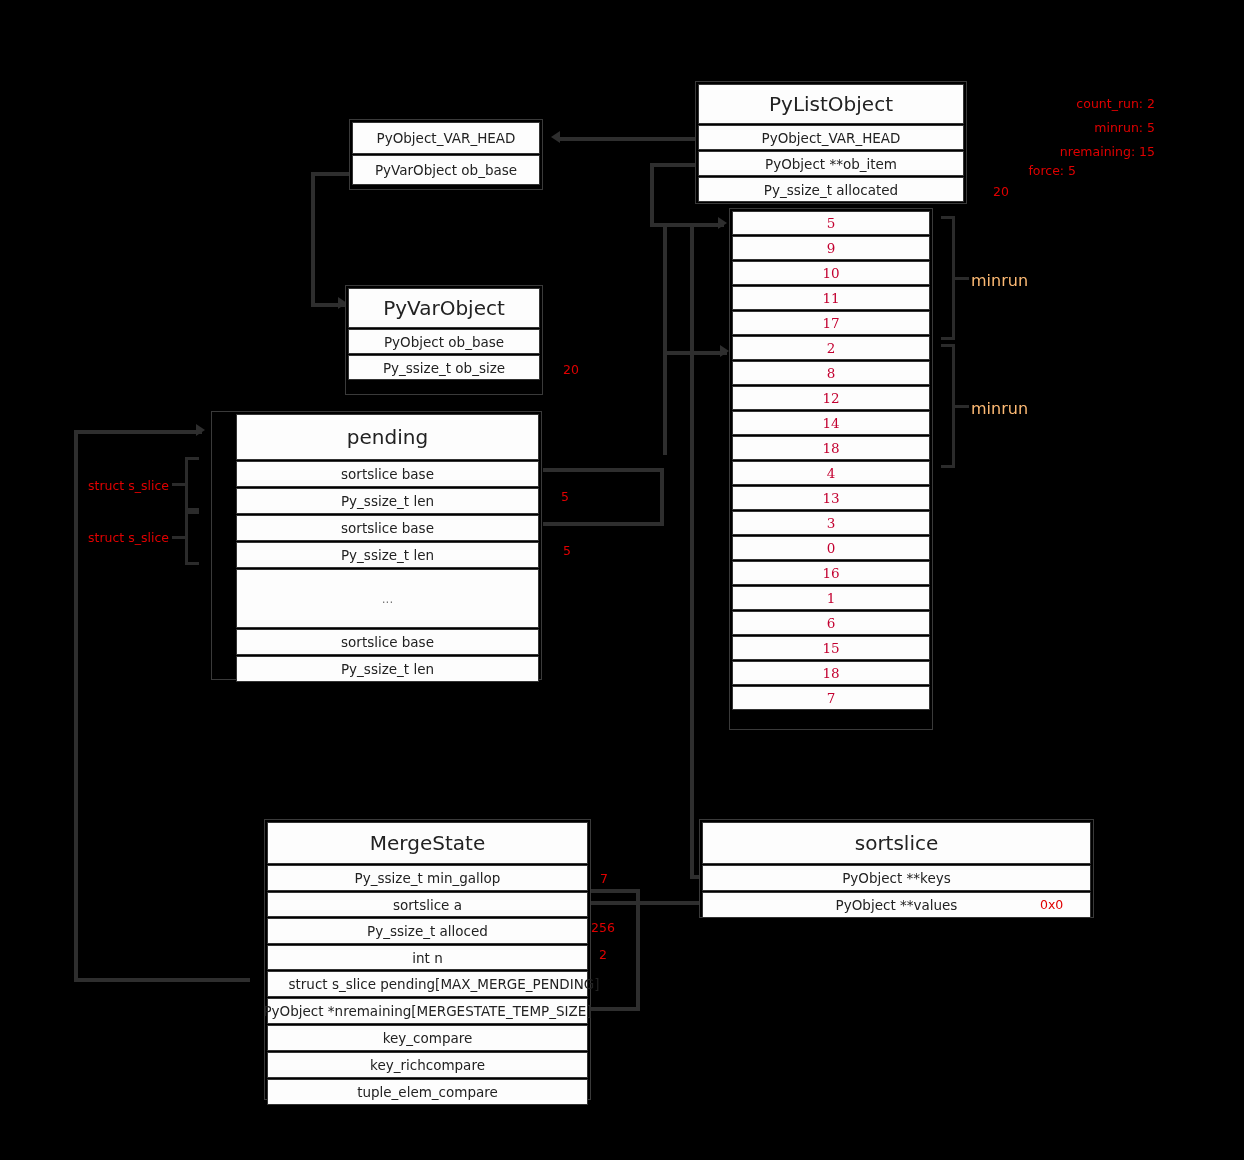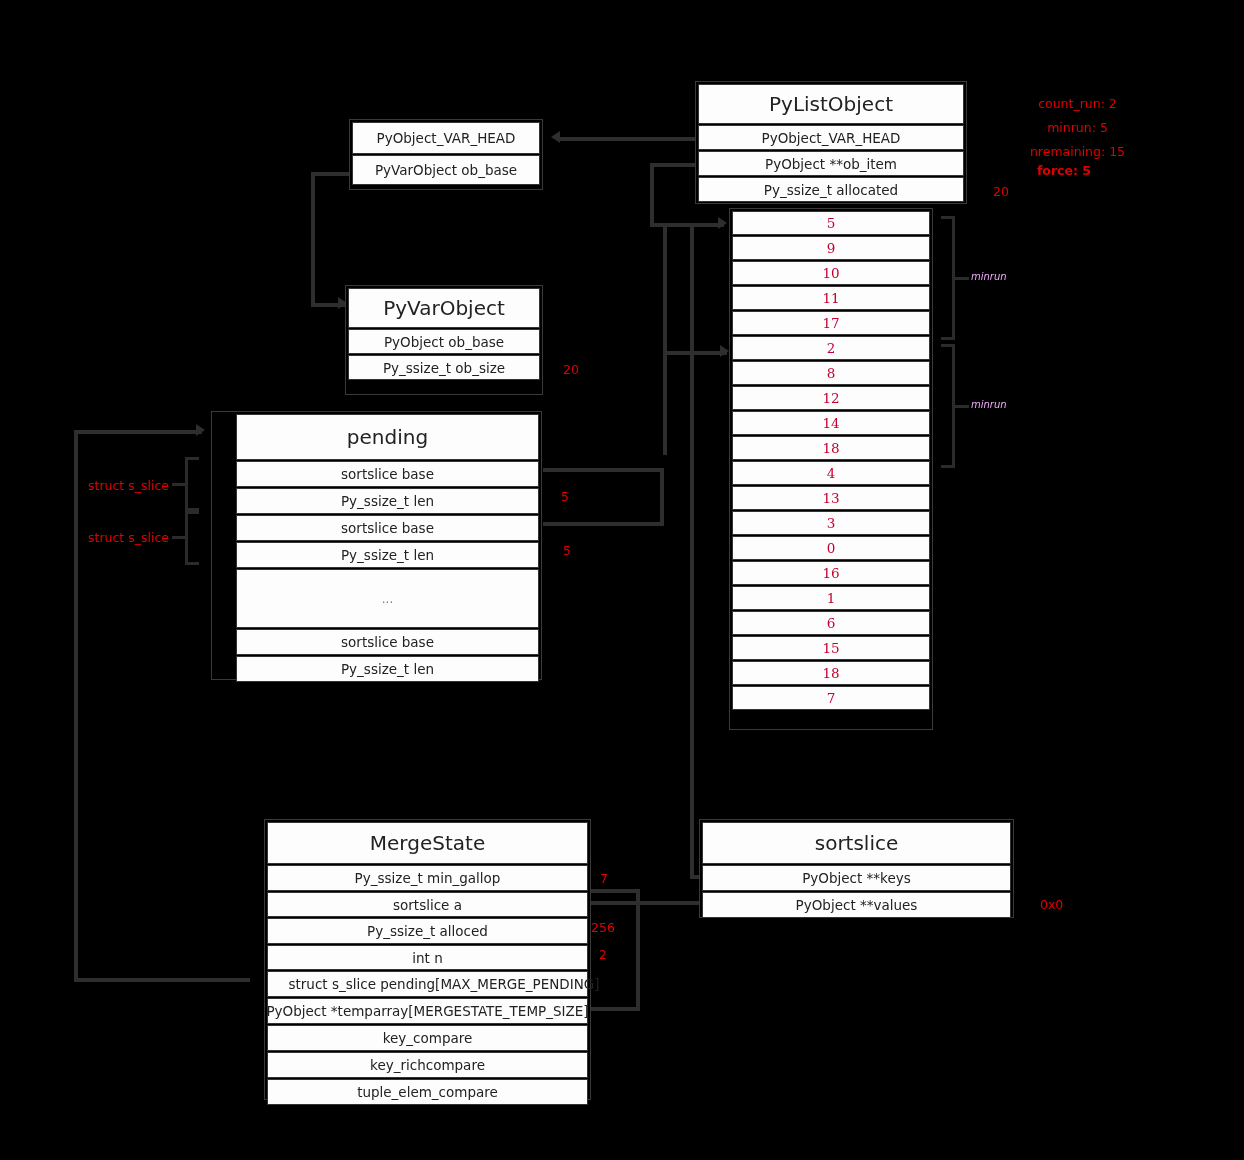--- a/index.html
+++ b/index.html
@@ -40,23 +40,23 @@
     display:flex;align-items:center;justify-content:center;
     margin-bottom:1px;
     font-family:"DejaVu Serif","Liberation Serif",serif;
   }
   .cell:last-child{margin-bottom:0;}
   
   .ann{
     position:absolute;color:#e00000;font-size:12.5px;
     white-space:nowrap;font-family:"DejaVu Sans","Liberation Sans",sans-serif;
   }
-  .ann.r{text-align:center;}
+  .ann.r{text-align:right;}
   .dark{
-    position:absolute;color:#f0abfc;font-size:10px;white-space:nowrap;font-style:italic;
+    position:absolute;color:#fdba74;font-size:16px;white-space:nowrap;
   }
   
   .ln{position:absolute;background:#2e2e2e;}
   .h{height:4px;}
   .v{width:4px;}
   .arrow{position:absolute;width:0;height:0;}
   .ar-r{border-top:6px solid transparent;border-bottom:6px solid transparent;border-left:9px solid #2e2e2e;}
   .ar-l{border-top:6px solid transparent;border-bottom:6px solid transparent;border-right:9px solid #2e2e2e;}
   
   .brace{
@@ -125,21 +125,21 @@
     <div class="row title">PyListObject</div>
     <div class="row">PyObject_VAR_HEAD</div>
     <div class="row">PyObject **ob_item</div>
     <div class="row">Py_ssize_t allocated</div>
   </div>
   <div class="ann" style="left:993px;top:184px;">20</div>
 
   <div class="ann r" style="left:1000px;top:96px;width:155px;">count_run: 2</div>
   <div class="ann r" style="left:1000px;top:120px;width:155px;">minrun: 5</div>
   <div class="ann r" style="left:1000px;top:144px;width:155px;">nremaining: 15</div>
-  <div class="ann r" style="left:1000px;top:163px;width:128px;font-weight:bold;">force: 5</div>
+  <div class="ann r" style="left:948px;top:163px;width:128px;">force: 5</div>
 
   <div class="box" id="obitem-array" style="left:729px;top:208px;width:204px;height:522px;">
       <div class="cell">5</div>
       <div class="cell">9</div>
       <div class="cell">10</div>
       <div class="cell">11</div>
       <div class="cell">17</div>
       <div class="cell">2</div>
       <div class="cell">8</div>
       <div class="cell">12</div>
@@ -186,29 +186,29 @@
   <div class="nub" style="left:172px;top:536px;width:14px;"></div>
   <div class="ann" style="left:88px;top:530px;">struct s_slice</div>
 
   <div class="box" style="left:246px;top:819px;width:327px;height:281px;margin-left:18px;">
     <div class="row title" style="height:42px;">MergeState</div>
     <div class="row" style="height:26px;">Py_ssize_t min_gallop</div>
     <div class="row" style="height:25px;">sortslice a</div>
     <div class="row" style="height:26px;">Py_ssize_t alloced</div>
     <div class="row" style="height:25px;">int n</div>
     <div class="row" style="height:26px;padding-left:33px;">struct s_slice pending[MAX_MERGE_PENDING]</div>
-    <div class="row" style="height:26px;">PyObject *temparray[MERGESTATE_TEMP_SIZE]</div>
+    <div class="row" style="height:26px;">PyObject *nremaining[MERGESTATE_TEMP_SIZE]</div>
     <div class="row" style="height:26px;">key_compare</div>
     <div class="row" style="height:26px;">key_richcompare</div>
     <div class="row" style="height:26px;">tuple_elem_compare</div>
   </div>
   <div class="ann" style="left:600px;top:871px;">7</div>
   <div class="ann" style="left:591px;top:920px;">256</div>
   <div class="ann" style="left:599px;top:947px;">2</div>
 
-  <div class="box" style="left:699px;top:819px;width:315px;height:99px;">
+  <div class="box" style="left:699px;top:819px;width:395px;height:99px;">
     <div class="row title" style="height:42px;">sortslice</div>
     <div class="row" style="height:26px;">PyObject **keys</div>
     <div class="row" style="height:26px;">PyObject **values</div>
   </div>
   <div class="ann" style="left:1040px;top:897px;">0x0</div>
 
 </div>
 
 </body></html>

